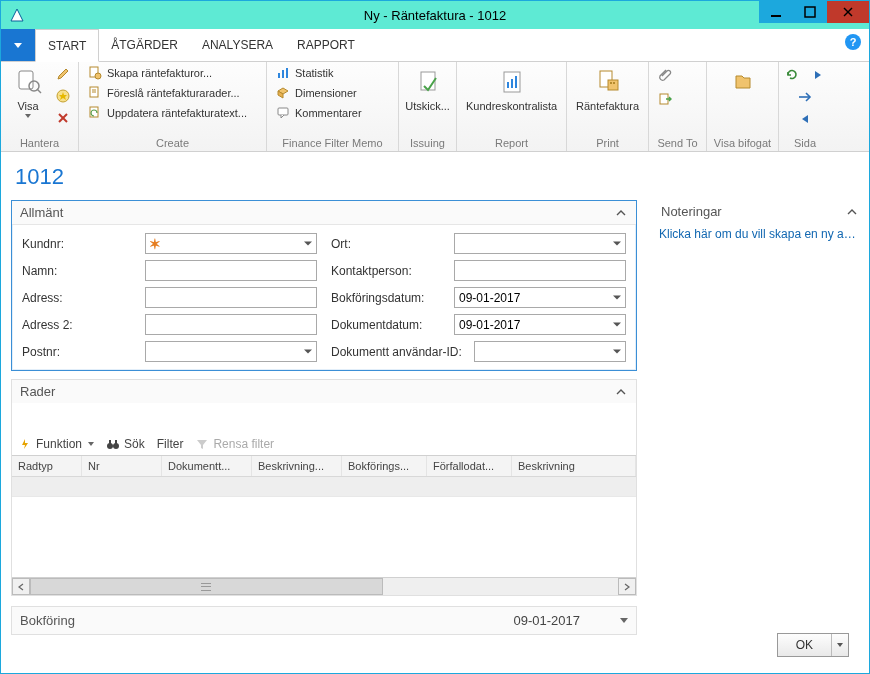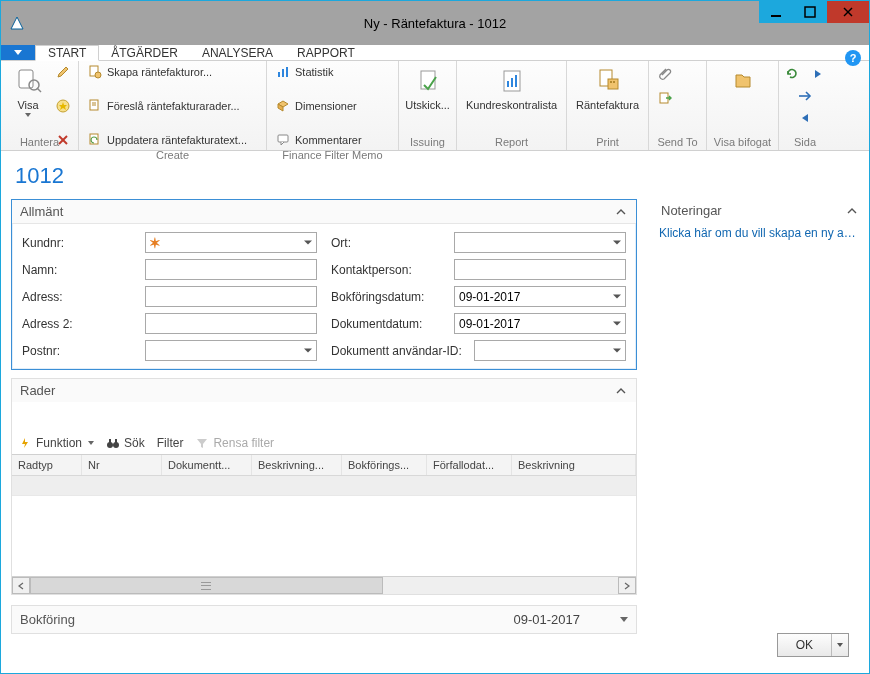--- a/index.html
+++ b/index.html
@@ -1,44 +1,44 @@
 <!DOCTYPE html>
 <html><head>
 <meta charset="utf-8">
 <style>
   * { box-sizing: border-box; font-family: "Segoe UI", Tahoma, sans-serif; }
   body { margin: 0; background: #fff; font-size: 12px; color: #333; }
   .window { width: 870px; height: 674px; border: 1px solid #1ca8dd; display: flex; flex-direction: column; background: #fff; }
 
   
-  .titlebar { height: 44px; background: #a3a3a3; display: flex; align-items: center; position: relative; }
+  .titlebar { height: 28px; background: #5eead4; display: flex; align-items: center; position: relative; }
   .titlebar .app-icon { width: 24px; height: 24px; margin-left: 4px; display:flex; align-items:center; justify-content:center; }
   .titlebar .title { position:absolute; left:0; right:0; text-align:center; color: #000; font-size: 13px; pointer-events:none; }
   .titlebar .win-controls { position:absolute; right:0; top:0; display:flex; }
   .titlebar .win-btn { width: 34px; height: 22px; display:flex; align-items:center; justify-content:center; background:#1ca8dd; }
   .titlebar .win-btn.close { background:#c0392b; width:42px; }
   .titlebar .win-btn svg { width:12px; height:12px; }
 
   
-  .ribbon-tabs { height: 16px; background: #fff; border-bottom: 1px solid #d0d0d0; display:flex; align-items:stretch; position:relative; }
+  .ribbon-tabs { height: 33px; background: #fff; border-bottom: 1px solid #d0d0d0; display:flex; align-items:stretch; position:relative; }
   .ribbon-tabs .file-btn { width: 34px; background:#1976d2; display:flex; align-items:center; justify-content:center; }
   .ribbon-tabs .file-btn .caret { width:0; height:0; border-left:4px solid transparent; border-right:4px solid transparent; border-top:5px solid #fff; }
   .ribbon-tabs .tab { padding: 0 12px; display:flex; align-items:center; font-size:12px; color:#333; cursor:default; }
   .ribbon-tabs .tab.active { border: 1px solid #d0d0d0; border-bottom:1px solid #fff; background:#fff; margin-bottom:-1px; }
   .ribbon-tabs .help-icon { position:absolute; right:8px; top:5px; width:16px; height:16px; background:#2196f3; border-radius:50%; color:#fff; font-weight:bold; display:flex; align-items:center; justify-content:center; font-size:11px; }
 
   
   .ribbon { height: 90px; background: linear-gradient(#fdfdfd,#f3f3f3); border-bottom: 1px solid #d0d0d0; display:flex; }
   .ribbon-group { border-right: 1px solid #d8d8d8; padding: 2px 6px 0 6px; display:flex; flex-direction:column; }
   .ribbon-group .group-body { flex:1; display:flex; align-items:flex-start; gap:4px; }
   .ribbon-group .group-label { text-align:center; font-size:11px; color:#7a7a7a; padding-bottom:2px; }
   .rb-big { display:flex; flex-direction:column; align-items:center; padding:2px 4px; min-width:42px; cursor:default; }
   .rb-big .ic { width:32px; height:32px; display:flex; align-items:center; justify-content:center; }
   .rb-big .lbl { font-size:11px; text-align:center; line-height:12px; margin-top:2px; }
-  .rb-col { display:flex; flex-direction:column; gap:16px; }
+  .rb-col { display:flex; flex-direction:column; gap:2px; }
   .rb-small { display:flex; align-items:center; gap:4px; padding:1px 2px; font-size:11px; cursor:default; white-space:nowrap; }
   .rb-small .ic { width:16px; height:16px; display:flex; align-items:center; justify-content:center; }
 
   
   .content { flex:1; display:flex; flex-direction:column; padding: 8px 10px 8px 10px; overflow:hidden; }
   .page-title { color:#1976d2; font-size:22px; font-weight:400; margin: 4px 0 10px 4px; }
   .two-col { display:flex; gap:10px; flex:1; min-height:0; }
   .main-col { flex:1; display:flex; flex-direction:column; min-width:0; }
   .side-col { width:200px;margin-left:12px; }
 

